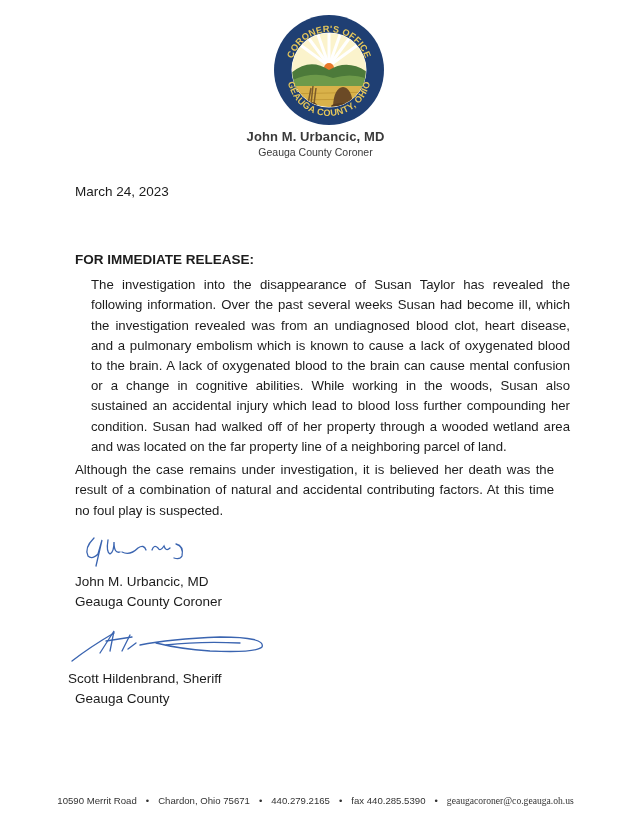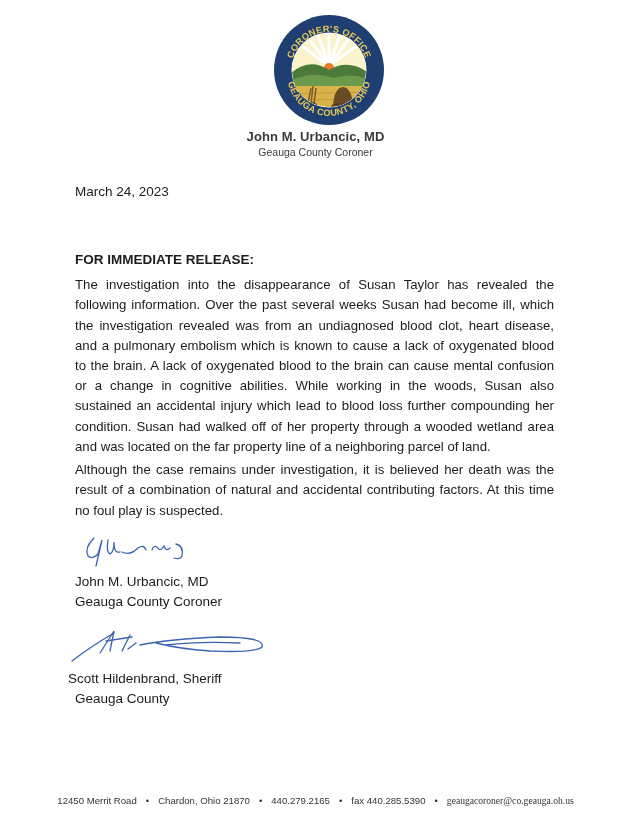--- a/index.html
+++ b/index.html
@@ -56,21 +56,21 @@
     font-weight: bold;
   }
   .para {
     position: absolute;
     left: 75px;
     width: 479px;
     font-size: 13.2px;
     line-height: 20.2px;
     text-align: justify;
   }
-  .para1 { top: 262px; }
+  .para1 { top: 262px; margin-left: 16px; }
   .para2 { top: 447px; }
   .sig1 {
     position: absolute;
     left: 80px;
     top: 530px;
     width: 120px;
     height: 40px;
   }
   .signer1-name {
     position: absolute;
@@ -198,14 +198,14 @@
     <path d="M 36 16 L 62 12"></path>
     <path d="M 52 26 L 60 10 M 58 24 L 66 18"></path>
     <path d="M 70 20 Q 100 14 150 12 Q 196 12 192 22 Q 186 28 140 26 Q 110 24 86 18"></path>
     <path d="M 96 20 Q 130 16 170 18"></path>
   </g>
 </svg>
 <div class="signer2-name">Scott Hildenbrand, Sheriff</div>
 <div class="signer2-title">Geauga County</div>
 
 <div class="footer">
-  <span>12450 Merrit Road</span><span class="sep">•</span><span>Chardon, Ohio 21870</span><span class="sep">•</span><span>440.279.2165</span><span class="sep">•</span><span>fax 440.285.5390</span><span class="sep">•</span><a class="footer-link">geaugacoroner@co.geauga.oh.us</a>
+  <span>10590 Merrit Road</span><span class="sep">•</span><span>Chardon, Ohio 75671</span><span class="sep">•</span><span>440.279.2165</span><span class="sep">•</span><span>fax 440.285.5390</span><span class="sep">•</span><a class="footer-link">geaugacoroner@co.geauga.oh.us</a>
 </div>
 
 </body></html>

